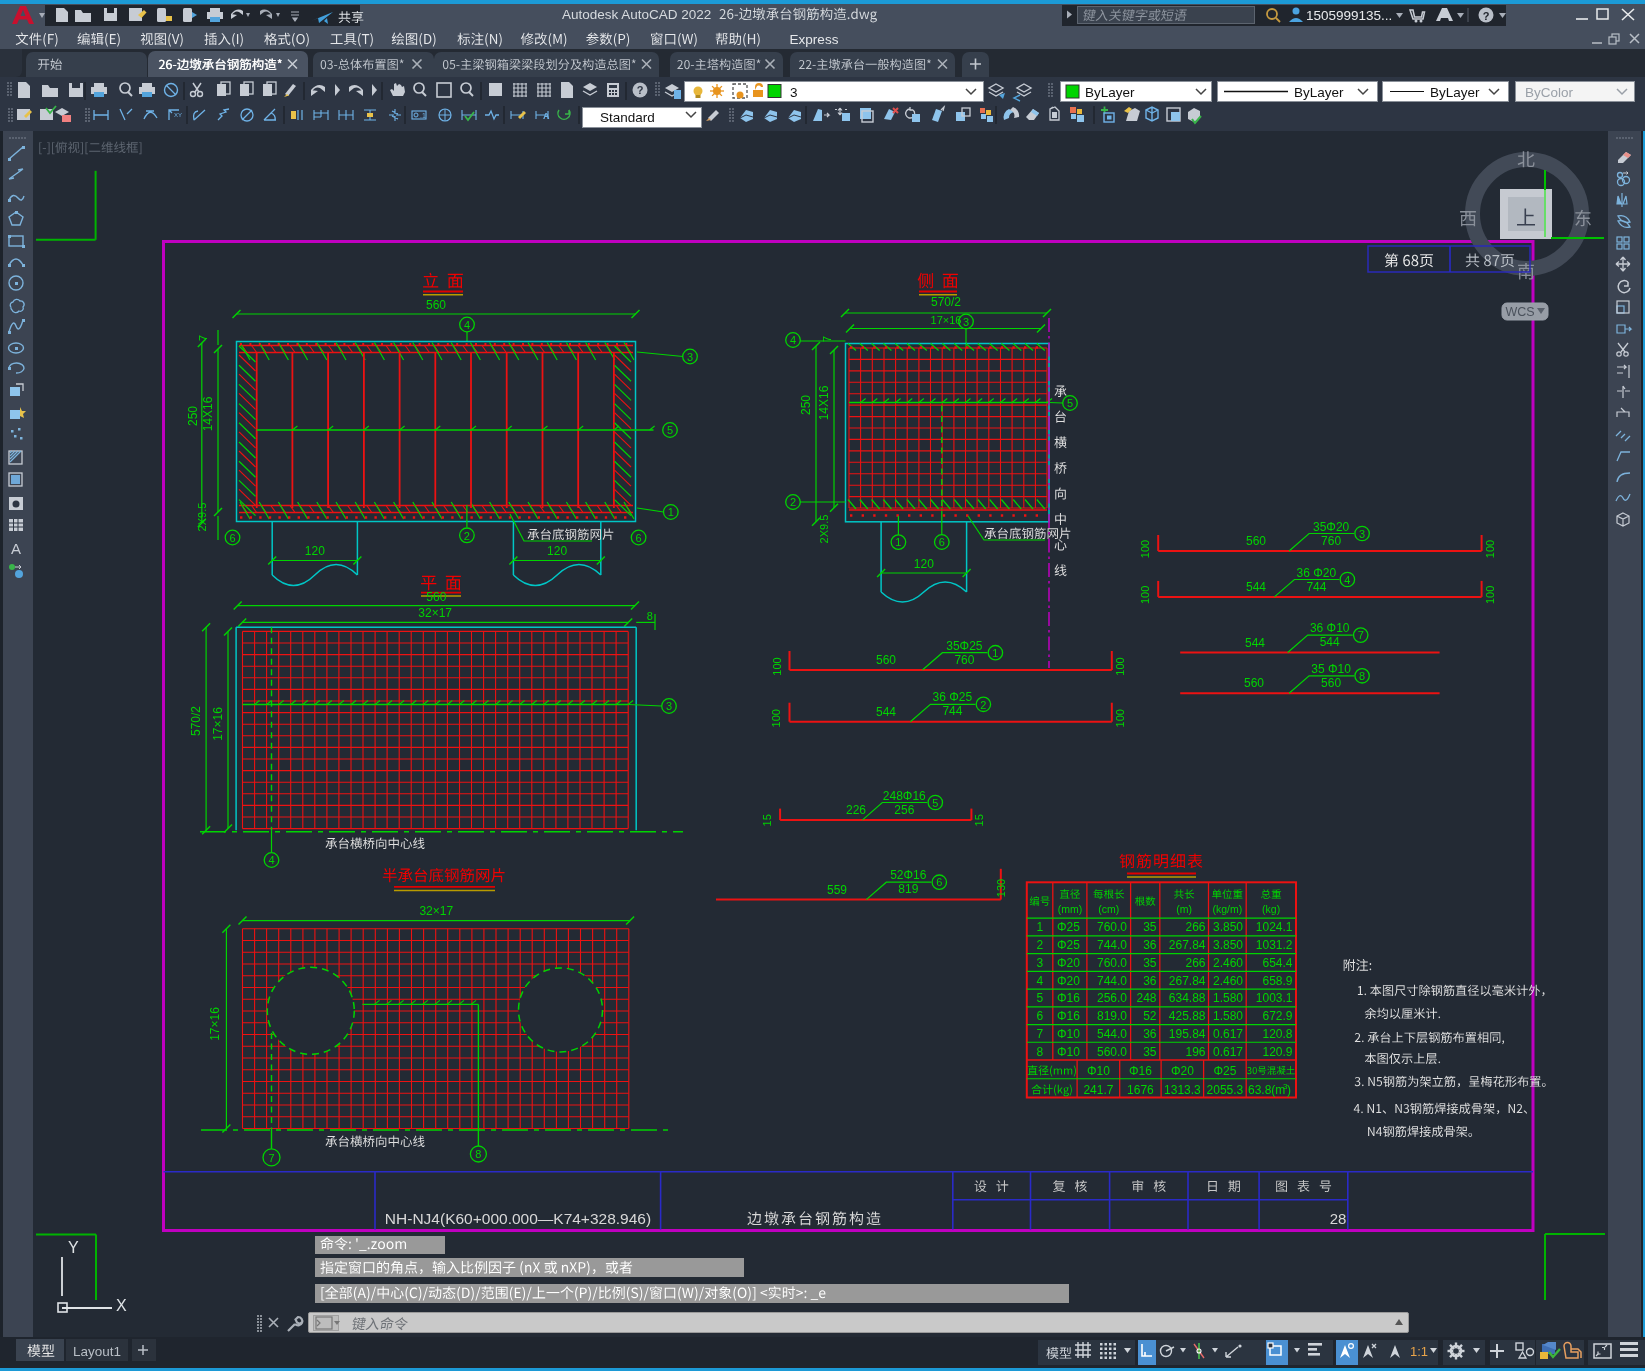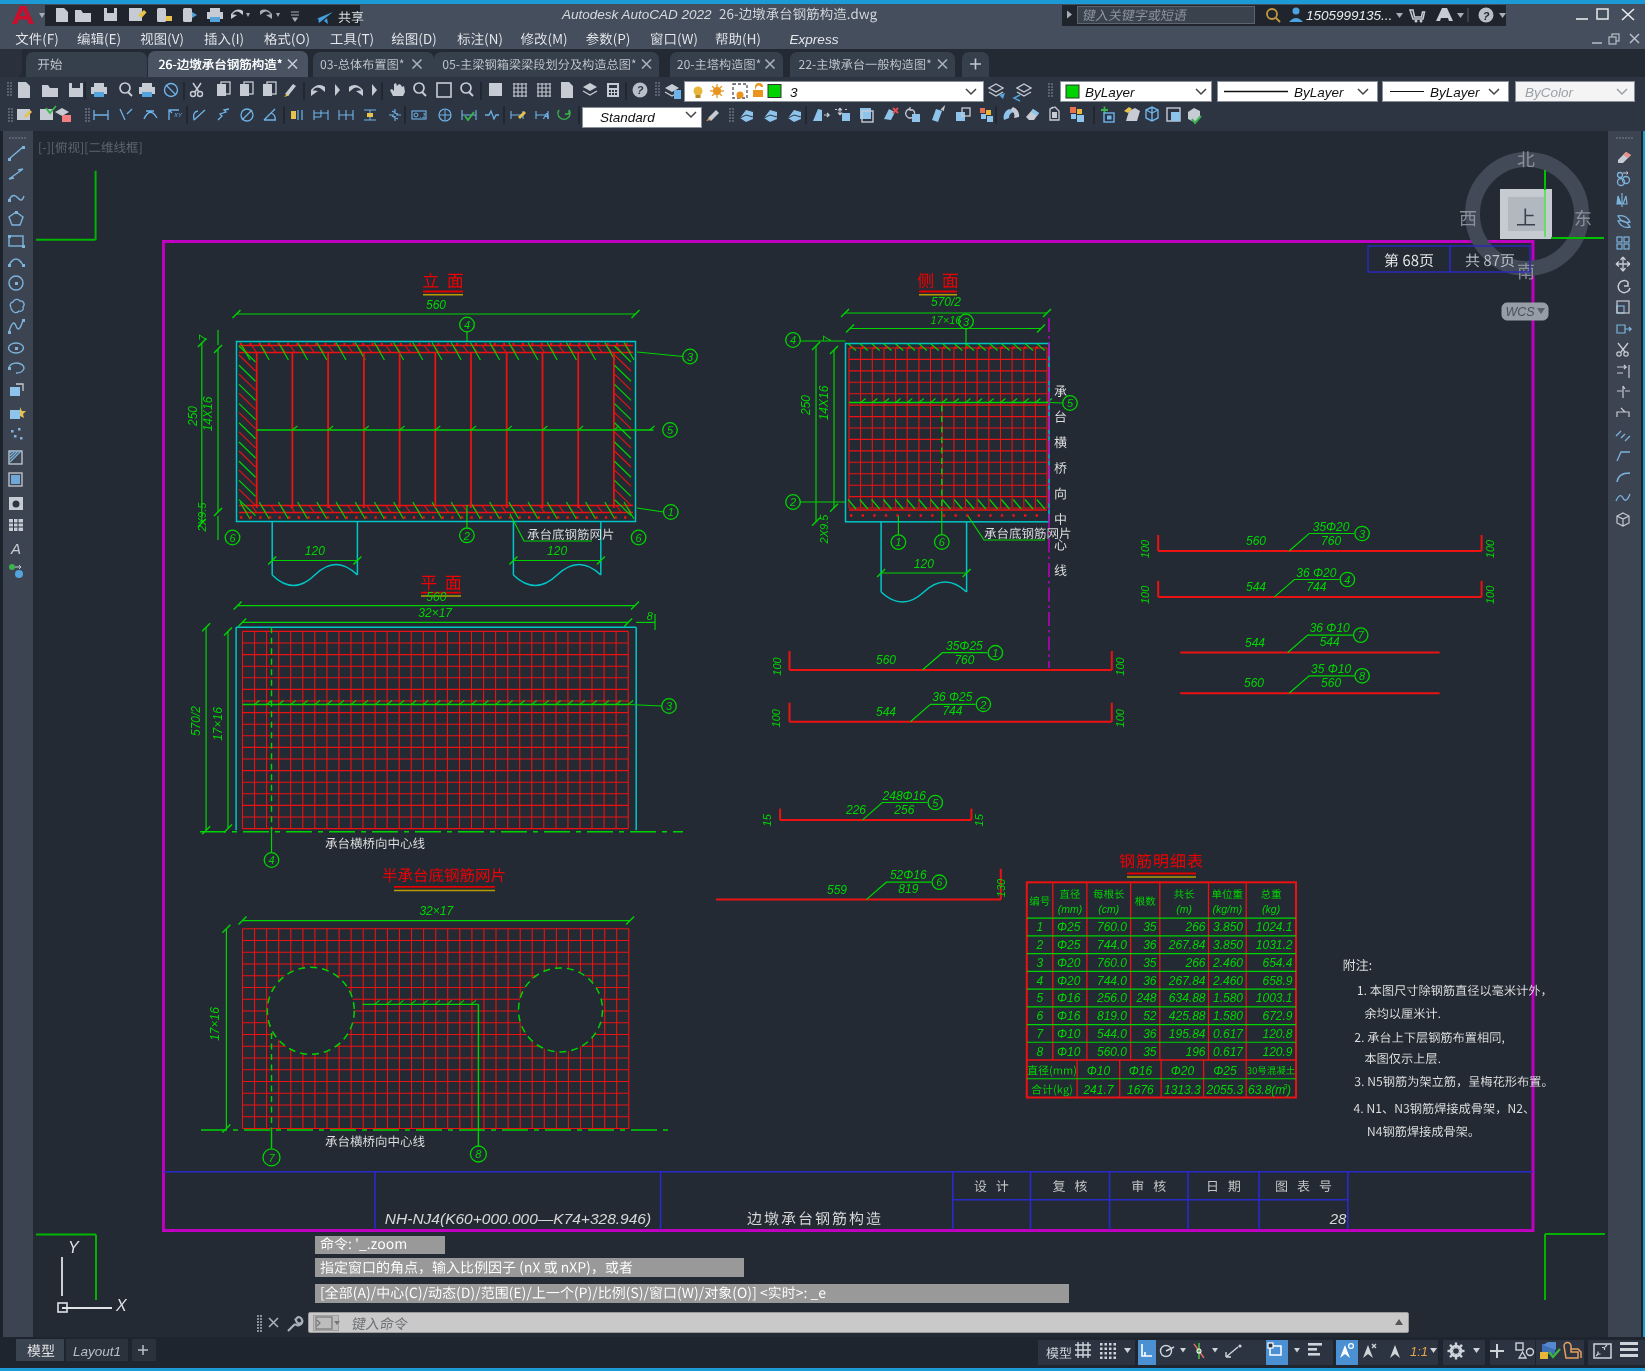--- a/index.html
+++ b/index.html
@@ -1,12 +1,12 @@
 <!DOCTYPE html>
-<html><head><meta charset="utf-8"><style>html,body{margin:0;padding:0;background:#1d232b;}*{box-sizing:border-box;}#app{position:relative;width:1645px;height:1371px;overflow:hidden;font-family:"Liberation Sans",sans-serif;font-style:italic;}</style></head><body>
+<html><head><meta charset="utf-8"><style>html,body{margin:0;padding:0;background:#1d232b;}*{box-sizing:border-box;}#app{position:relative;width:1645px;height:1371px;overflow:hidden;font-family:"Liberation Sans",sans-serif;}</style></head><body>
 <div id="app">
     <div style="position:absolute;left:0;top:0;width:1645px;height:1371px;background:#232a34"></div>
     <div style="position:absolute;left:0px;top:0px;width:1645px;height:4px;background:#1c9ad6;"></div>
     <div style="position:absolute;left:0px;top:4px;width:1645px;height:45px;background:#454e5d;"></div>
     <div style="position:absolute;left:45px;top:5px;width:315px;height:21px;background:#20252d;"></div>
     <div style="position:absolute;left:1062px;top:5px;width:444px;height:21px;background:#20252d;"></div>
     <div style="position:absolute;left:1077px;top:5.5px;width:178px;height:18px;background:#3a424e;border:1px solid #5c646f"></div>
     <div style="position:absolute;left:0px;top:49px;width:1645px;height:28px;background:#242a33;"></div>
     <div style="position:absolute;left:0px;top:49px;width:22px;height:28px;background:#2a313c;border-radius:0 0 6px 0"></div>
     <div style="position:absolute;left:26px;top:52px;width:121px;height:25px;background:#363f4c;border-radius:7px 7px 0 0"></div>

